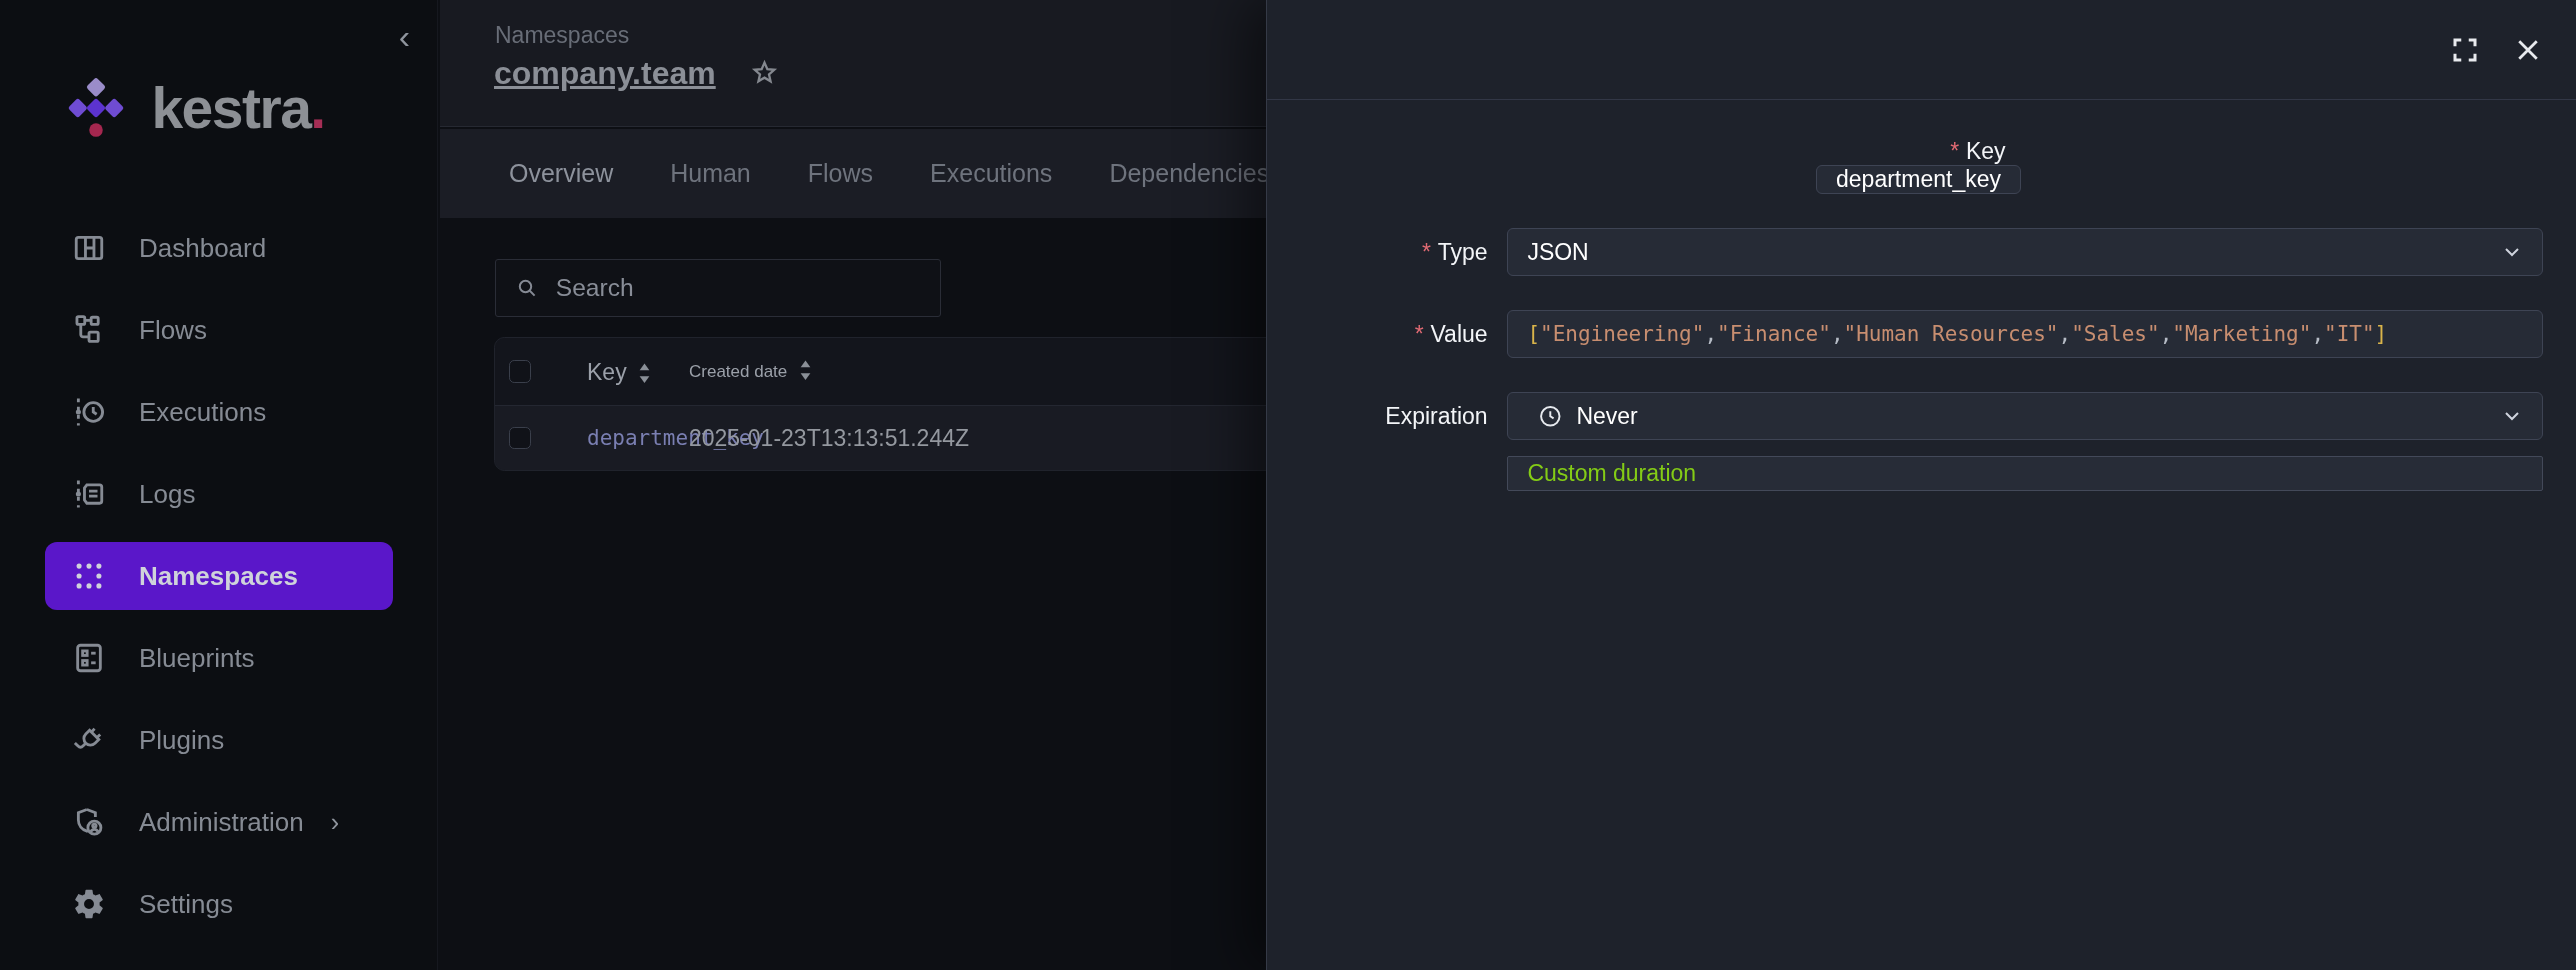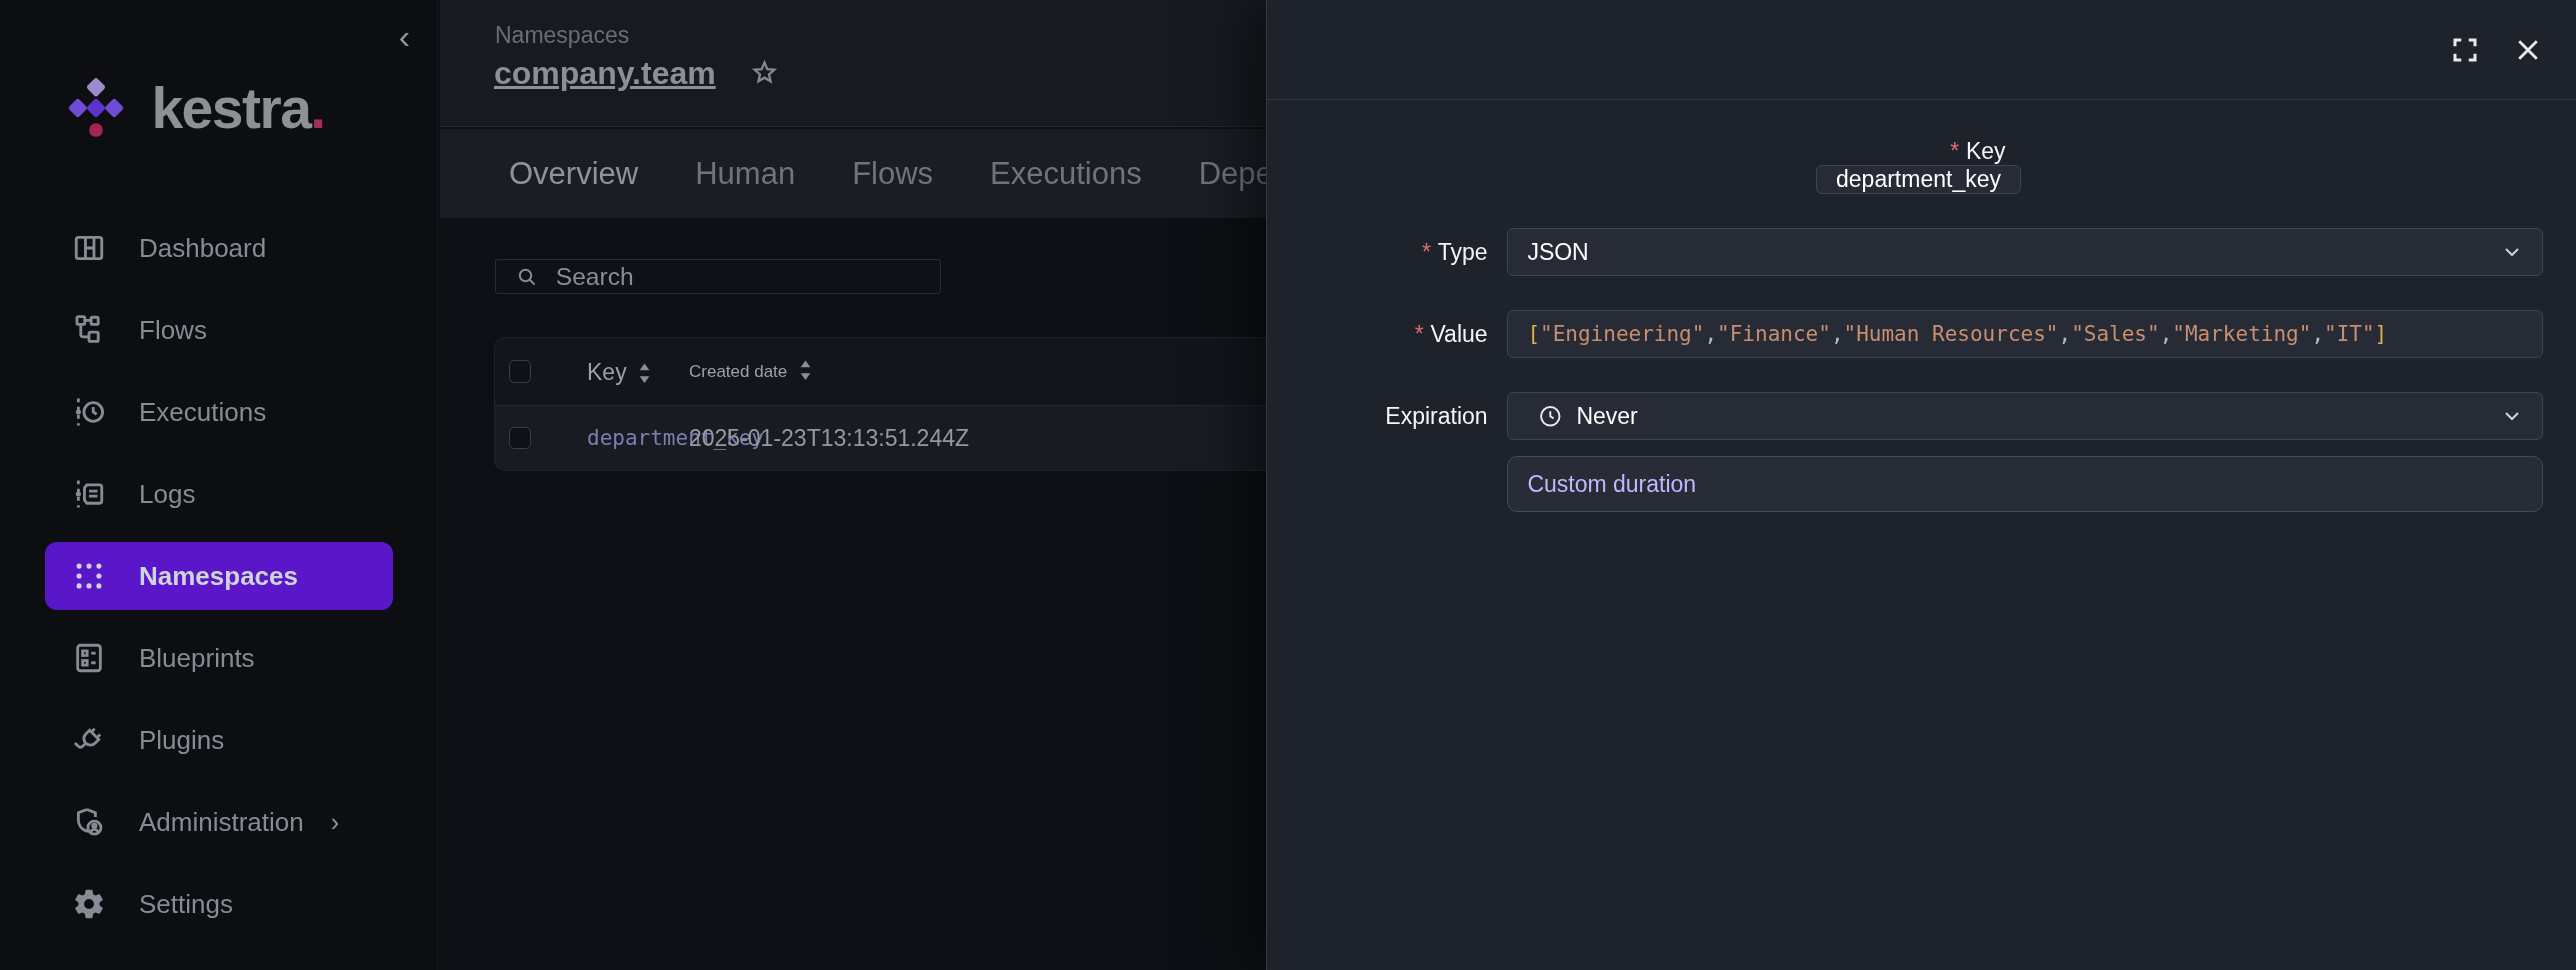--- a/index.html
+++ b/index.html
@@ -30,25 +30,25 @@
   
   .main { position:absolute; left:440px; top:0; width:2136px; height:970px; background:#0d0f14; }
   .page-header { position:absolute; left:0; top:0; width:100%; height:127px; background:#181a21;
     border-bottom:1.5px solid #262932; }
   .breadcrumb { position:absolute; left:55px; top:22.4px; font-size:23px; color:#686d77; }
   .title-row { position:absolute; left:54px; top:55px; display:flex; align-items:center; }
   .page-title { font-size:32px; font-weight:700; color:#8b8f97;text-decoration:underline; }
   .star { width:31px; height:31px; margin-left:33px; color:#84888f; }
   .tabbar { position:absolute; left:0; top:129px; width:100%; height:89px; background:#1b1d25;
     display:flex; align-items:center; padding-left:69px; gap:57px; }
-  .tab { font-size:31px; color:#6e737d; white-space:nowrap; cursor:pointer; }
+  .tab { font-size:25px; color:#6e737d; white-space:nowrap; cursor:pointer; }
   .tab.first { color:#8d929c; }
   .content { position:absolute; left:0; top:218px; width:100%; height:752px; background:#0d0f14; }
 
-  .search-box { position:absolute; left:55px; top:41px; width:446px; height:35px;
+  .search-box { position:absolute; left:55px; top:41px; width:446px; height:58px;
     border:1.5px solid #2a2d37; border-radius:3px; background:#0f1116; display:flex;
     align-items:center; padding-left:19.4px; }
   .search-box .sicon { width:24px; height:24px; color:#858a94; flex:none; }
   .search-text { font-size:24.6px; color:#888d97; margin-left:16.4px; }
 
   .table-card { position:absolute; left:54px; top:119px; width:2083px; height:134px;
     border-radius:10.4px; overflow:hidden; background:#191b23; border:0.7px solid #20232c; }
   .thead { height:68px; background:#13151c; border-bottom:1.5px solid #242731; position:relative; }
   .trow  { height:65px; background:#191b23; position:relative; }
   .cb { position:absolute; left:14px; width:22.4px; height:22.4px; border:1.5px solid #3a3f4b;
@@ -75,22 +75,22 @@
   .form-row.first { margin-top:38px;flex-direction:column; }
   .form-row.tight { margin-top:16.4px; }
   .f-label { width:213px; flex:none; text-align:right; padding-right:19.4px; font-size:23px;
     font-weight:500; color:#f3f5f8; white-space:nowrap; }
   .req { color:#e06a73; margin-right:6.7px; font-size:23px; }
   .f-control { flex:1; height:48px; border:1.5px solid #3e4454; border-radius:6px; background:#262b36;
     display:flex; align-items:center; padding:0 19.4px; color:#ffffff; font-size:23px; position:relative; }
   .f-control.code { font-family:"DejaVu Sans Mono", monospace; font-size:21px; }
   .chev { position:absolute; right:18px; width:24px; height:24px; color:#ced3dd; }
   .clock { width:24.6px; height:24.6px; color:#e6e9ee; margin-right:14px; margin-left:10.4px; flex:none; }
-  .option-box { flex:1; height:56px; border:1.5px solid #434959; border-radius:10px; background:#272c37;
-    display:flex; align-items:center; padding:0 19.4px; color:#c4b5fd; font-size:23px; cursor:pointer; }
+  .option-box { flex:1; height:35px; border:1.5px solid #434959; border-radius:2px; background:#272c37;
+    display:flex; align-items:center; padding:0 19.4px; color:#84cc16; font-size:23px; cursor:pointer; }
   .tok-str { color:#c88e70; } .tok-br { color:#d9b44a; } .tok-com { color:#b6bcc6; }
 
   svg { display:block; }
 </style>
 </head>
 <body>
 
 <div class="app">
 
   <div class="sidebar">

